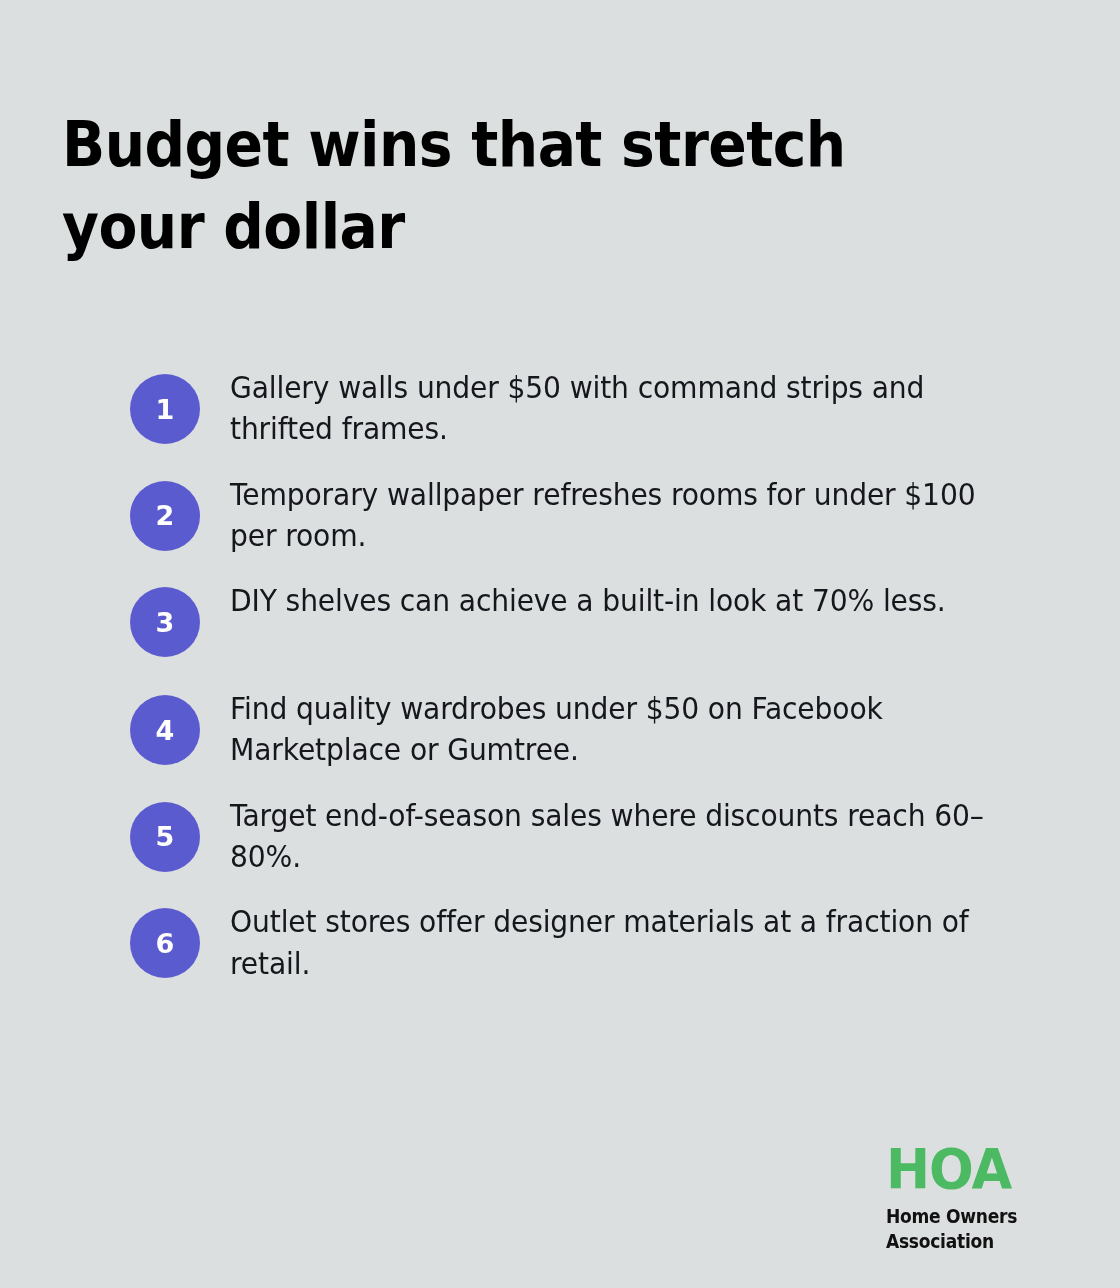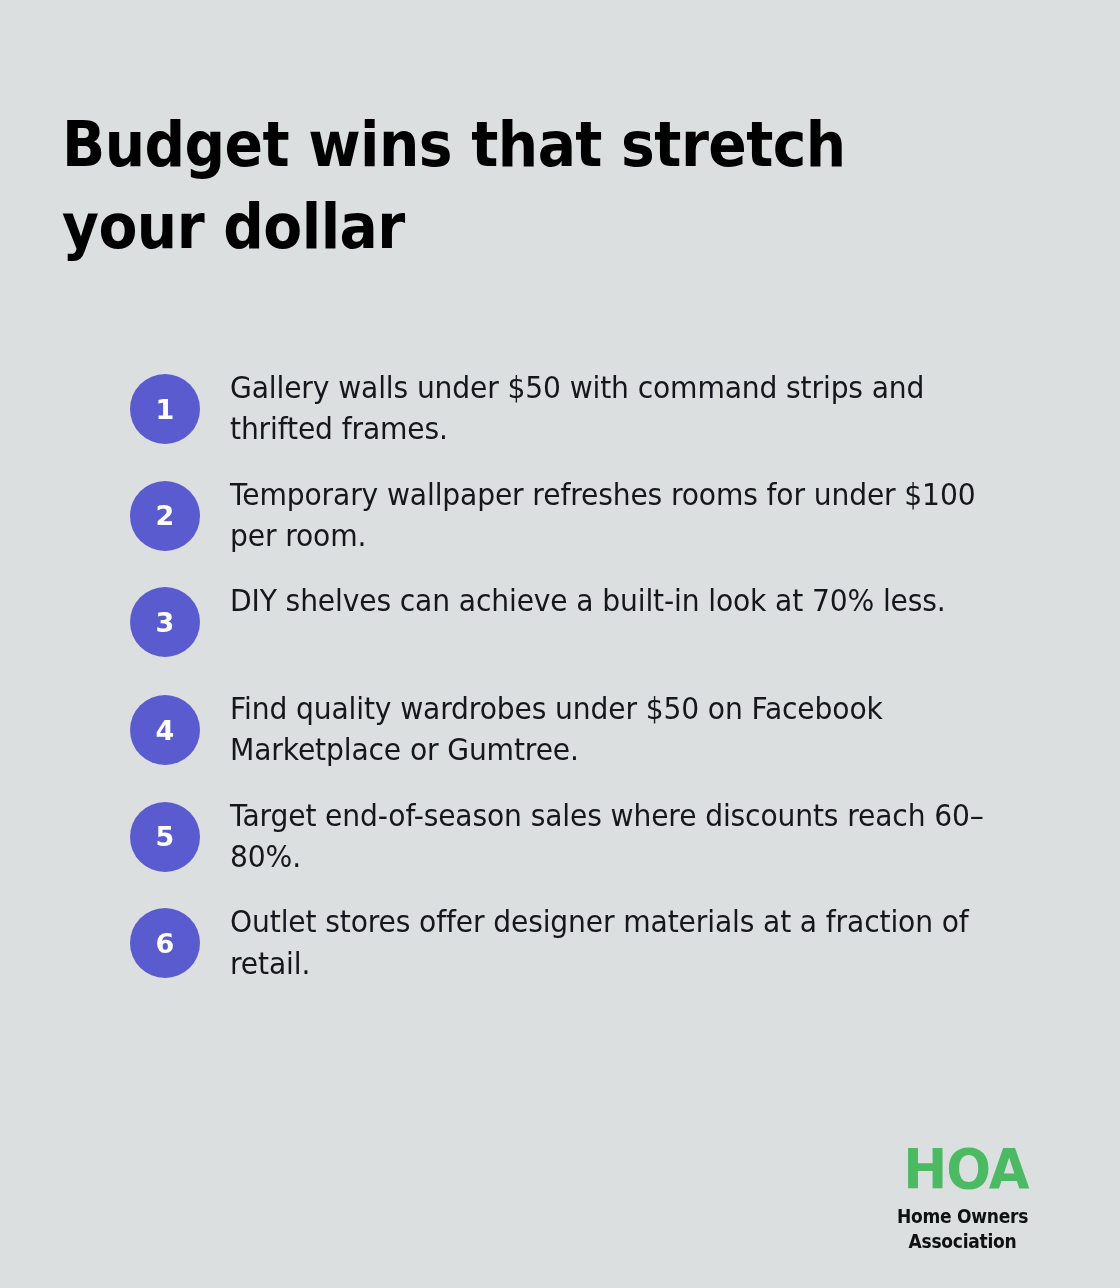--- a/index.html
+++ b/index.html
@@ -92,21 +92,21 @@
   }
 
   
   .tip-item.one-line { margin-bottom: 30px; }
 
   
   .logo {
     position: absolute;
     right: 64px;
     top: 1142px;
-    text-align: center;
+    text-align: left;
     width: 170px;
   }
   .logo-mark {
     font-family: "DejaVu Sans", sans-serif;
     font-weight: 700;
     font-size: 56px;
     line-height: 0.95;
     color: #4cb963;
     letter-spacing: -1px;
     transform: scaleX(0.94);

